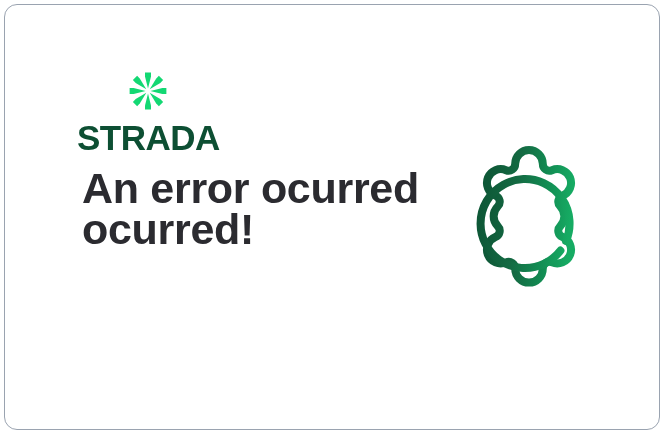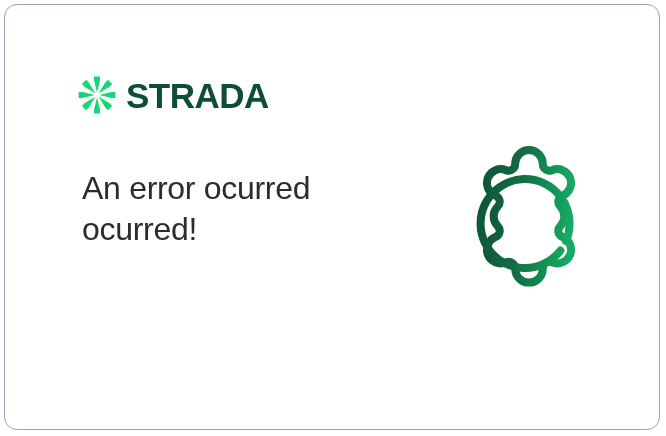--- a/index.html
+++ b/index.html
@@ -37,20 +37,21 @@
 
   
   .brand {
     position: absolute;
     left: 72px;
     top: 66px;
     display: flex;
     align-items: center;
     gap: 9px;
     height: 48px;
+    flex-direction: column;
   }
   .brand-mark {
     width: 40px;
     height: 40px;
     display: block;
     flex: 0 0 auto;
   }
   .brand-word {
     font-family: "Liberation Sans", sans-serif;
     font-size: 35px;
@@ -61,22 +62,22 @@
     white-space: nowrap;
   }
 
   
   .headline {
     position: absolute;
     left: 77px;
     top: 163px;
     width: 300px;
     font-family: "Liberation Sans", sans-serif;
-    font-size: 32px;
-    font-weight: normal;
+    font-size: 43px;
+    font-weight: bold;
     line-height: 41px;
     letter-spacing: -0.3px;
     color: #2b2b30;
     margin: 0;
   }
   .headline-line {
     display: block;
     white-space: nowrap;
   }
 

